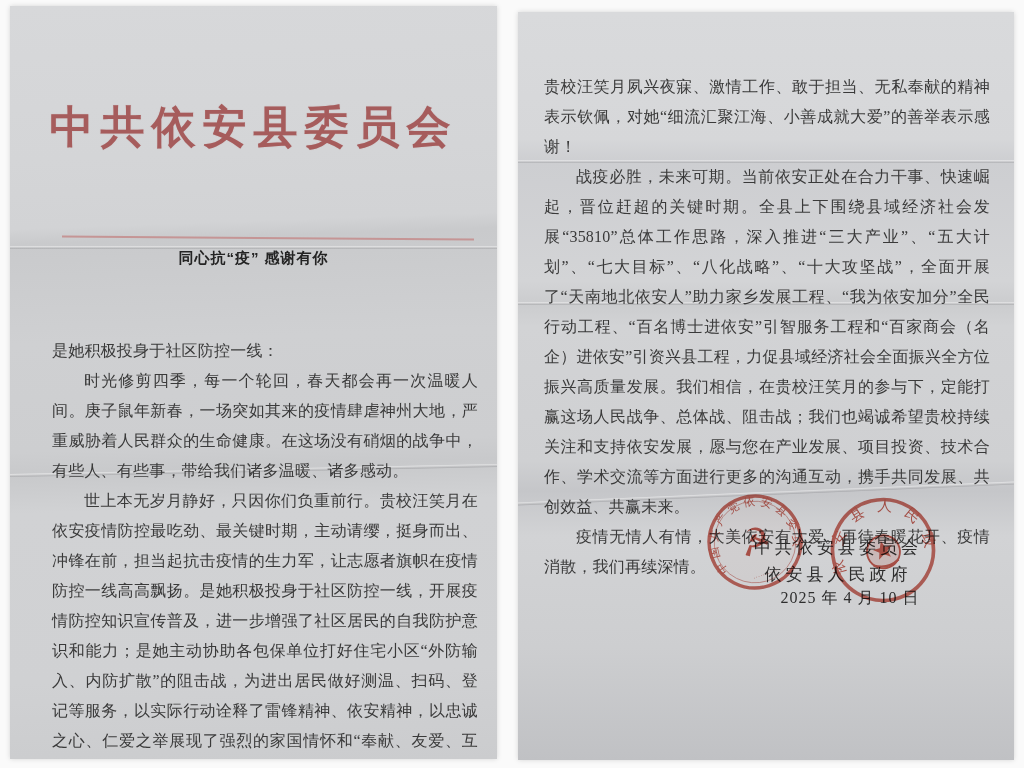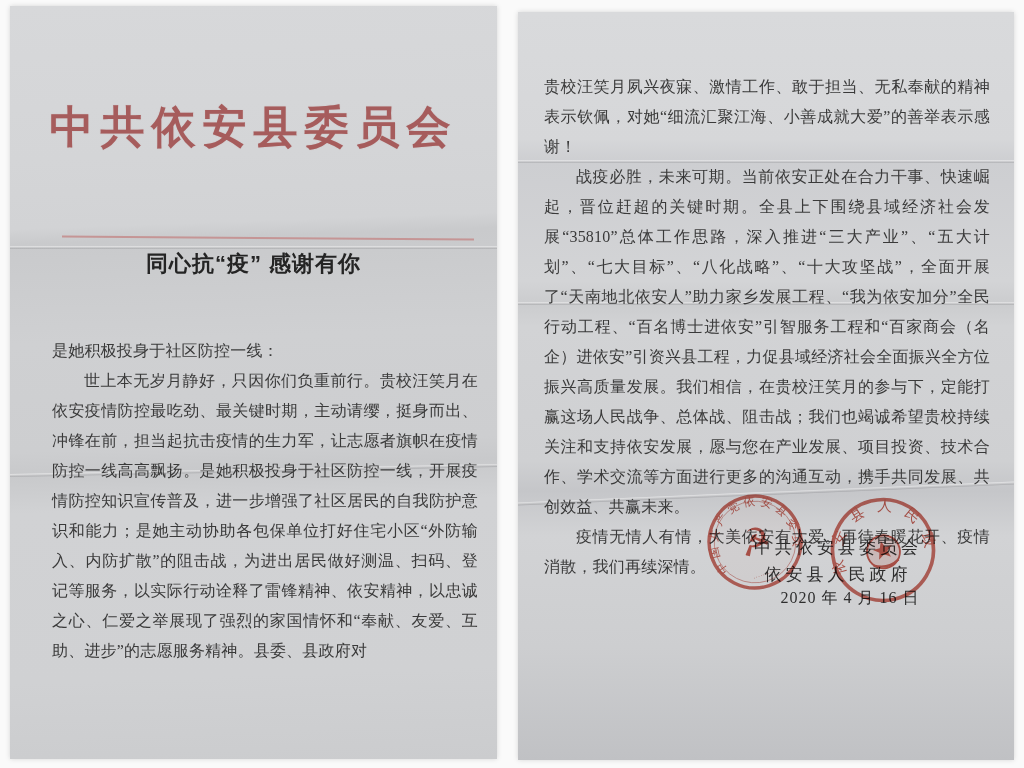--- a/index.html
+++ b/index.html
@@ -29,21 +29,21 @@
   .letterhead{
     position:absolute;top:92px;left:0;width:100%;text-align:center;
     font-size:44px;font-weight:700;color:#a65c5c;letter-spacing:7px;
     text-shadow:0 0 1px rgba(166,92,92,.35);
   }
   .red-rule{position:absolute;top:231px;left:52px;width:412px;height:2px;
     background:#c59595;transform:rotate(.4deg);}
   .doc-title{
     position:absolute;top:243px;left:0;width:100%;text-align:center;
     font-family:"Liberation Sans","DejaVu Sans",sans-serif;
-    font-size:22px;font-weight:700;color:#242424;letter-spacing:1px;
+    font-size:15px;font-weight:700;color:#242424;letter-spacing:1px;
   }
   .doc-subtitle{
     position:absolute;top:283px;left:150px;width:320px;
     font-size:14.5px;color:#303030;letter-spacing:.5px;
   }
   .body-text{
     position:absolute;font-size:16px;line-height:30px;color:#3a3a3a;
     text-align:justify;letter-spacing:.2px;
   }
   #left-body{left:42px;top:330px;width:426px;}
@@ -73,41 +73,42 @@
 
   <div class="letterhead">中共依安县委员会</div>
 
   <div class="red-rule"></div>
 
   <div class="doc-title">同心抗“疫”  感谢有你</div>
 
 
   <div class="body-text" id="left-body">
     <p class="salutation no-indent">是她积极投身于社区防控一线：</p>
+    <p>时光修剪四季，每一个轮回，春天都会再一次温暖人间。庚子鼠年新春，一场突如其来的疫情肆虐神州大地，严重威胁着人民群众的生命健康。在这场没有硝烟的战争中，有些人、有些事，带给我们诸多温暖、诸多感动。</p>
     <p>世上本无岁月静好，只因你们负重前行。贵校汪笑月在依安疫情防控最吃劲、最关键时期，主动请缨，挺身而出、冲锋在前，担当起抗击疫情的生力军，让志愿者旗帜在疫情防控一线高高飘扬。是她积极投身于社区防控一线，开展疫情防控知识宣传普及，进一步增强了社区居民的自我防护意识和能力；是她主动协助各包保单位打好住宅小区“外防输入、内防扩散”的阻击战，为进出居民做好测温、扫码、登记等服务，以实际行动诠释了雷锋精神、依安精神，以忠诚之心、仁爱之举展现了强烈的家国情怀和“奉献、友爱、互助、进步”的志愿服务精神。县委、县政府对</p>
   </div>
 </div>
 
 <div class="page" id="right-page">
   <div class="crease" style="top:148px"></div>
   <div class="crease" style="top:290px"></div>
   <div class="crease" style="top:480px;transform:rotate(-2.4deg)"></div>
 
   <div class="body-text" id="right-body">
     <p class="no-indent">贵校汪笑月夙兴夜寐、激情工作、敢于担当、无私奉献的精神表示钦佩，对她“细流汇聚江海、小善成就大爱”的善举表示感谢！</p>
     <p>战疫必胜，未来可期。当前依安正处在合力干事、快速崛起，晋位赶超的关键时期。全县上下围绕县域经济社会发展“35810”总体工作思路，深入推进“三大产业”、“五大计划”、“七大目标”、“八化战略”、“十大攻坚战”，全面开展了“天南地北依安人”助力家乡发展工程、“我为依安加分”全民行动工程、“百名博士进依安”引智服务工程和“百家商会（名企）进依安”引资兴县工程，力促县域经济社会全面振兴全方位振兴高质量发展。我们相信，在贵校汪笑月的参与下，定能打赢这场人民战争、总体战、阻击战；我们也竭诚希望贵校持续关注和支持依安发展，愿与您在产业发展、项目投资、技术合作、学术交流等方面进行更多的沟通互动，携手共同发展、共创效益、共赢未来。</p>
     <p>疫情无情人有情，大美依安有大爱。再待春暖花开、疫情消散，我们再续深情。</p>
   </div>
 
   <div class="sig-block">
     <div>中共依安县委员会</div>
     <div>依安县人民政府</div>
   </div>
 
-  <div class="date-line">2020 年 4 月 16 日</div>
+  <div class="date-line">2025 年 4 月 10 日</div>
 
   <svg class="seal" id="seal-party" viewBox="0 0 120 120">
     <defs>
       <path id="arcP" d="M 21 84 A 45 45 0 1 1 99 84" fill="none"></path>
     </defs>
     <circle cx="60" cy="60" r="54" fill="none" stroke="#c4493c" stroke-width="4" opacity=".9"></circle>
     <circle cx="60" cy="60" r="48" fill="rgba(200,80,65,.06)" stroke="#c4493c" stroke-width="1" opacity=".6"></circle>
     <text font-size="13.5" letter-spacing="1">
       <textPath href="#arcP" startOffset="2" textLength="200">中国共产党依安县委员会</textPath>
     </text>

